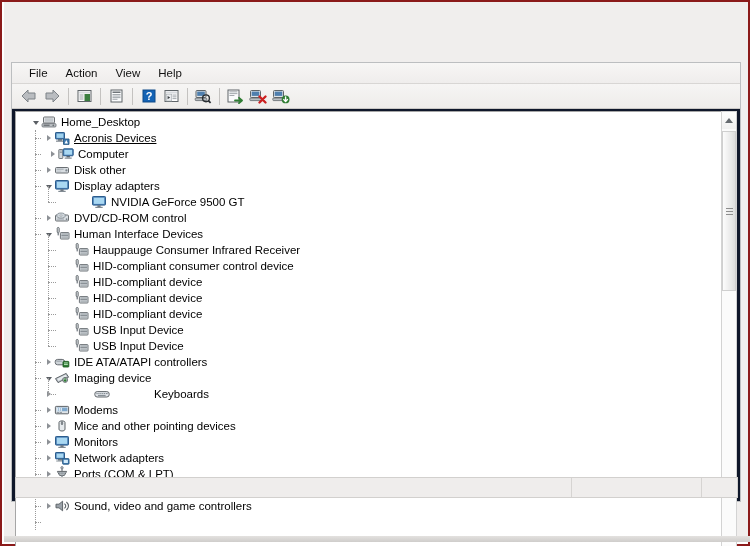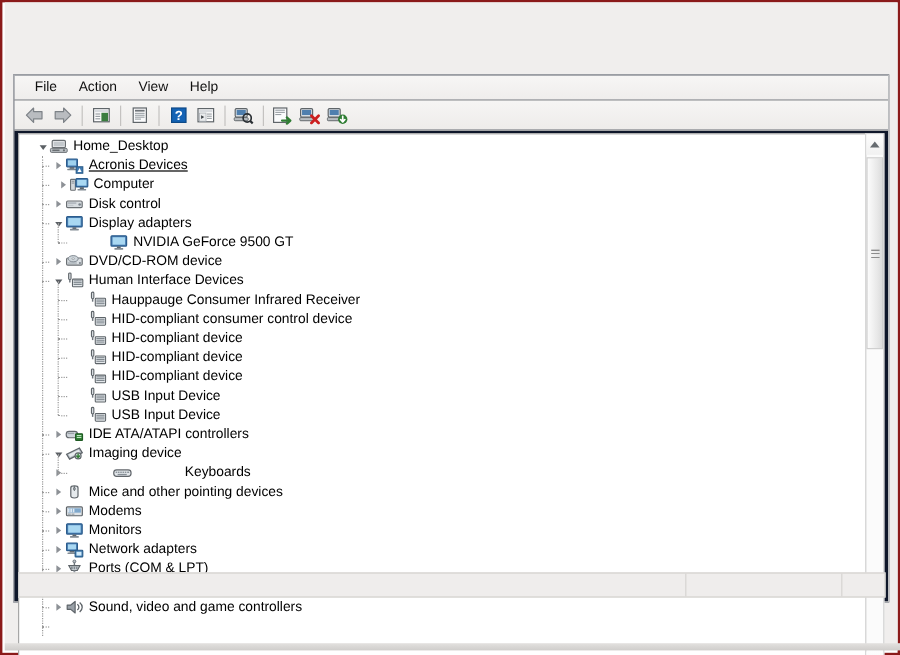--- a/index.html
+++ b/index.html
@@ -483,21 +483,21 @@
             <div class="row" style="padding-left: 27px;">
               <span class="arrow">
                 <span class="tri-collapsed"></span>
               </span>
               <span class="icon"><svg width="16" height="16" viewBox="0 0 16 16">
                   <rect x="1.5" y="5.5" width="13" height="5.5" rx="1" fill="#d8dde1" stroke="#6a6f73" stroke-width="1"></rect>
                   <rect x="2.6" y="6.6" width="7" height="1.3" fill="#aeb5bb"></rect>
                   <rect x="2.6" y="8.6" width="4.6" height="1.1" fill="#c2c8cd"></rect>
                   <circle cx="12.4" cy="8.4" r="1.1" fill="#7c858d"></circle>
                 </svg></span>
-              <span class="label">Disk control</span>
+              <span class="label">Disk other</span>
             </div>
             <div class="row" style="padding-left: 27px;">
               <span class="arrow">
                 <span class="tri-expanded"></span>
               </span>
               <span class="icon"><svg width="16" height="16" viewBox="0 0 16 16">
                   <rect x="1.5" y="2.5" width="13" height="8.6" rx="0.8" fill="#4a7fb5" stroke="#2b5c8c" stroke-width="1"></rect>
                   <rect x="2.8" y="3.7" width="10.4" height="6.2" fill="#a9d8f2"></rect>
                   <rect x="6.4" y="11.4" width="3.2" height="1.5" fill="#5d666f"></rect>
                   <rect x="4.3" y="12.7" width="7.4" height="1.4" rx="0.4" fill="#828b93"></rect>
@@ -518,21 +518,21 @@
               <span class="arrow">
                 <span class="tri-collapsed"></span>
               </span>
               <span class="icon"><svg width="16" height="16" viewBox="0 0 16 16">
                   <rect x="1.5" y="5" width="13" height="6" rx="1" fill="#dadfe3" stroke="#6a6f73" stroke-width="1"></rect>
                   <rect x="2.6" y="8.5" width="7.4" height="1.4" fill="#b4bbc1"></rect>
                   <ellipse cx="7" cy="5.6" rx="4.2" ry="2.6" fill="#cfd6db" stroke="#7c858d" stroke-width="0.8"></ellipse>
                   <ellipse cx="7" cy="5.6" rx="1.1" ry="0.7" fill="#ffffff" stroke="#7c858d" stroke-width="0.5"></ellipse>
                   <circle cx="12.6" cy="9.2" r="0.9" fill="#7c858d"></circle>
                 </svg></span>
-              <span class="label">DVD/CD-ROM device</span>
+              <span class="label">DVD/CD-ROM control</span>
             </div>
             <div class="row" style="padding-left: 27px;">
               <span class="arrow">
                 <span class="tri-expanded"></span>
               </span>
               <span class="icon"><svg width="16" height="16" viewBox="0 0 16 16">
                   <path d="M3.2 2.2 C3.2 1.2 5.2 1.2 5.2 2.2 L5.2 6 C5.2 7.2 3.2 7.2 3.2 6 Z" fill="#d7dce0" stroke="#5e6469" stroke-width="0.9"></path>
                   <rect x="3.6" y="7" width="1.2" height="2.4" fill="#6c737a"></rect>
                   <rect x="6.4" y="6.6" width="8.6" height="6.4" rx="0.7" fill="#e4e8eb" stroke="#5e6469" stroke-width="0.9"></rect>
                   <rect x="7.3" y="7.6" width="6.8" height="0.9" fill="#7f878e"></rect>
@@ -664,40 +664,40 @@
                   <rect x="12" y="7" width="1.6" height="1.1" fill="#868e95"></rect>
                   <rect x="4" y="8.9" width="7.6" height="1.1" fill="#868e95"></rect>
                 </svg></span>
               <span class="label">Keyboards</span>
             </div>
             <div class="row" style="padding-left: 27px;">
               <span class="arrow">
                 <span class="tri-collapsed"></span>
               </span>
               <span class="icon"><svg width="16" height="16" viewBox="0 0 16 16">
-                  <path d="M5 4.4 C5 2.4 11 2.4 11 4.4 L11 11.2 C11 13.6 5 13.6 5 11.2 Z" fill="#e6eaed" stroke="#5e6469" stroke-width="1"></path>
-                  <line x1="8" y1="3.2" x2="8" y2="7" stroke="#5e6469" stroke-width="0.9"></line>
-                  <rect x="7.3" y="4.2" width="1.4" height="2.2" rx="0.6" fill="#9aa1a8" stroke="#5e6469" stroke-width="0.6"></rect>
-                </svg></span>
-              <span class="label">Mice and other pointing devices</span>
-            </div>
-            <div class="row" style="padding-left: 27px;">
-              <span class="arrow">
-                <span class="tri-collapsed"></span>
-              </span>
-              <span class="icon"><svg width="16" height="16" viewBox="0 0 16 16">
                   <rect x="1.4" y="4.4" width="13.2" height="7.4" rx="0.8" fill="#dfe4e8" stroke="#5e6469" stroke-width="1"></rect>
                   <rect x="2.6" y="5.6" width="10.8" height="3.6" fill="#7fa8cc"></rect>
                   <rect x="2.6" y="5.9" width="1.4" height="3" fill="#ffffff" opacity="0.75"></rect>
                   <rect x="4.6" y="5.9" width="1.4" height="3" fill="#ffffff" opacity="0.75"></rect>
                   <rect x="6.6" y="5.9" width="1.4" height="3" fill="#ffffff" opacity="0.75"></rect>
                   <rect x="2.6" y="10" width="2.4" height="0.9" fill="#8d949b"></rect>
                   <rect x="5.6" y="10" width="2.4" height="0.9" fill="#8d949b"></rect>
                 </svg></span>
               <span class="label">Modems</span>
+            </div>
+            <div class="row" style="padding-left: 27px;">
+              <span class="arrow">
+                <span class="tri-collapsed"></span>
+              </span>
+              <span class="icon"><svg width="16" height="16" viewBox="0 0 16 16">
+                  <path d="M5 4.4 C5 2.4 11 2.4 11 4.4 L11 11.2 C11 13.6 5 13.6 5 11.2 Z" fill="#e6eaed" stroke="#5e6469" stroke-width="1"></path>
+                  <line x1="8" y1="3.2" x2="8" y2="7" stroke="#5e6469" stroke-width="0.9"></line>
+                  <rect x="7.3" y="4.2" width="1.4" height="2.2" rx="0.6" fill="#9aa1a8" stroke="#5e6469" stroke-width="0.6"></rect>
+                </svg></span>
+              <span class="label">Mice and other pointing devices</span>
             </div>
             <div class="row" style="padding-left: 27px;">
               <span class="arrow">
                 <span class="tri-collapsed"></span>
               </span>
               <span class="icon"><svg width="16" height="16" viewBox="0 0 16 16">
                   <rect x="1.5" y="2.5" width="13" height="8.6" rx="0.8" fill="#4a7fb5" stroke="#2b5c8c" stroke-width="1"></rect>
                   <rect x="2.8" y="3.7" width="10.4" height="6.2" fill="#a9d8f2"></rect>
                   <rect x="6.4" y="11.4" width="3.2" height="1.5" fill="#5d666f"></rect>
                   <rect x="4.3" y="12.7" width="7.4" height="1.4" rx="0.4" fill="#828b93"></rect>

